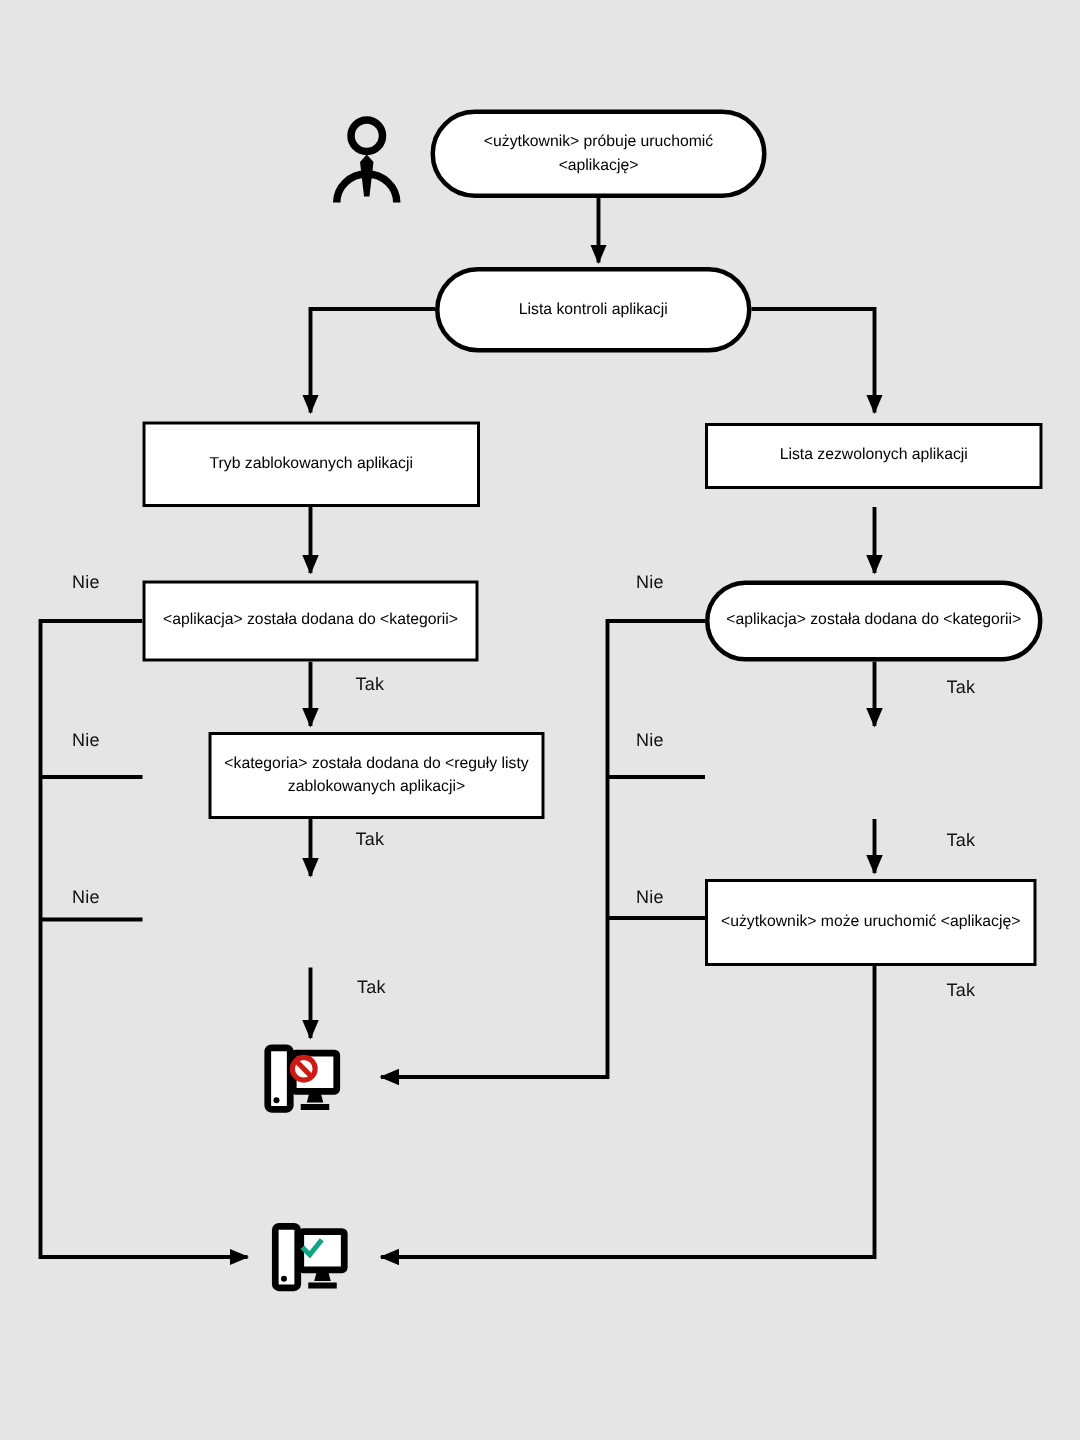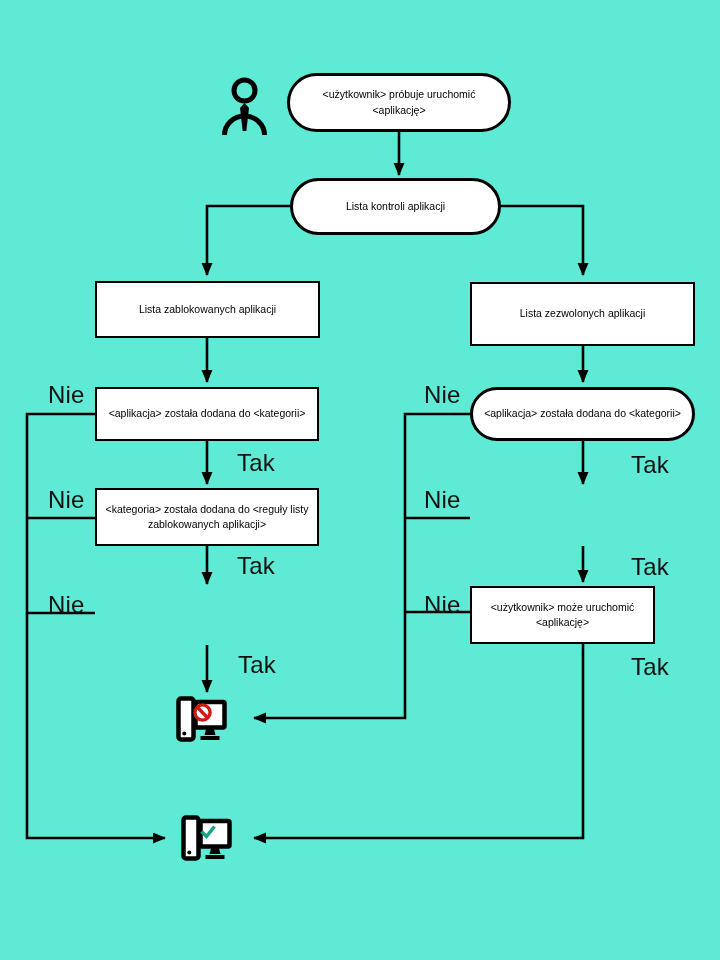--- a/index.html
+++ b/index.html
@@ -1,31 +1,31 @@
 <!DOCTYPE html>
 <html><head>
 <meta charset="utf-8">
 <style>
   html,body{margin:0;padding:0;background:#fff;}
   #canvas{
-    position:relative;width:720px;height:960px;background:#5eead4;
+    position:relative;width:720px;height:960px;background:#e5e5e5;
     font-family:"Liberation Sans","DejaVu Sans",sans-serif;overflow:hidden;
   }
   #wires{position:absolute;left:0;top:0;width:720px;height:960px;}
   .node{
     position:absolute;box-sizing:border-box;border:2.5px solid #000;background:#fff;
     display:flex;align-items:center;justify-content:center;text-align:center;
     font-size:10.5px;line-height:1.45;color:#000;z-index:2;
   }
   .stadium{border-radius:30px;border-width:3px;}
   .pad-sm{padding:0 2px;}
-  .pad-md{padding:0 4px;}
+  .pad-md{padding:0 4px;margin-left:44px;}
   .pad-lg{padding:0 22px;}
   .branch-label{
-    position:absolute;font-size:24px;color:#111;z-index:3;letter-spacing:0.2px;
+    position:absolute;font-size:12px;color:#111;z-index:3;letter-spacing:0.2px;
   }
   .result-text{
     position:absolute;font-size:18px;z-index:3;letter-spacing:0.2px;white-space:nowrap;
   }
   .icon{position:absolute;z-index:3;}
 </style>
 </head>
 <body>
 
 <div id="canvas">
@@ -60,33 +60,33 @@
   <svg class="icon" style="left:220px;top:76px;" width="49" height="61" viewBox="0 0 49 61" xmlns="http://www.w3.org/2000/svg">
     <circle cx="24.5" cy="14.5" r="10.5" fill="none" stroke="#000" stroke-width="5"></circle>
     <path d="M4.5 59 A20 19 0 0 1 44.5 59" fill="none" stroke="#000" stroke-width="5"></path>
     <path d="M24.5 27 L29 32 L26.3 55 L22.7 55 L20 32 Z" fill="#000"></path>
   </svg>
 
   <div class="node stadium pad-lg" style="left:287px;top:73px;width:224px;height:59px;">&lt;użytkownik&gt; próbuje uruchomić &lt;aplikację&gt;</div>
 
   <div class="node stadium pad-sm" style="left:290px;top:178px;width:211px;height:57px;">Lista kontroli aplikacji</div>
 
-  <div class="node pad-sm" style="left:95px;top:281px;width:225px;height:57px;">Lista zablokowanych aplikacji</div>
+  <div class="node pad-sm" style="left:95px;top:281px;width:225px;height:57px;">Tryb zablokowanych aplikacji</div>
 
-  <div class="node pad-sm" style="left:470px;top:282px;width:225px;height:64px;">Lista zezwolonych aplikacji</div>
+  <div class="node pad-sm" style="left:470px;top:282px;width:225px;height:44px;">Lista zezwolonych aplikacji</div>
 
   <div class="node pad-sm" style="left:95px;top:387px;width:224px;height:54px;">&lt;aplikacja&gt; została dodana do &lt;kategorii&gt;</div>
 
   <div class="node stadium pad-sm" style="left:470px;top:387px;width:225px;height:54px;border-radius:27px;">&lt;aplikacja&gt; została dodana do &lt;kategorii&gt;</div>
 
   <div class="node pad-md" style="left:95px;top:488px;width:224px;height:58px;">&lt;kategoria&gt; została dodana do &lt;reguły listy zablokowanych aplikacji&gt;</div>
 
 
 
-  <div class="node pad-sm" style="left:470px;top:586px;width:185px;height:58px;">&lt;użytkownik&gt; może uruchomić &lt;aplikację&gt;</div>
+  <div class="node pad-sm" style="left:470px;top:586px;width:221px;height:58px;">&lt;użytkownik&gt; może uruchomić &lt;aplikację&gt;</div>
 
   <span class="branch-label" style="left:48px;top:381px;">Nie</span>
   <span class="branch-label" style="left:48px;top:486px;">Nie</span>
   <span class="branch-label" style="left:48px;top:591px;">Nie</span>
   <span class="branch-label" style="left:424px;top:381px;">Nie</span>
   <span class="branch-label" style="left:424px;top:486px;">Nie</span>
   <span class="branch-label" style="left:424px;top:591px;">Nie</span>
 
   <span class="branch-label" style="left:237px;top:449px;">Tak</span>
   <span class="branch-label" style="left:237px;top:552px;">Tak</span>

